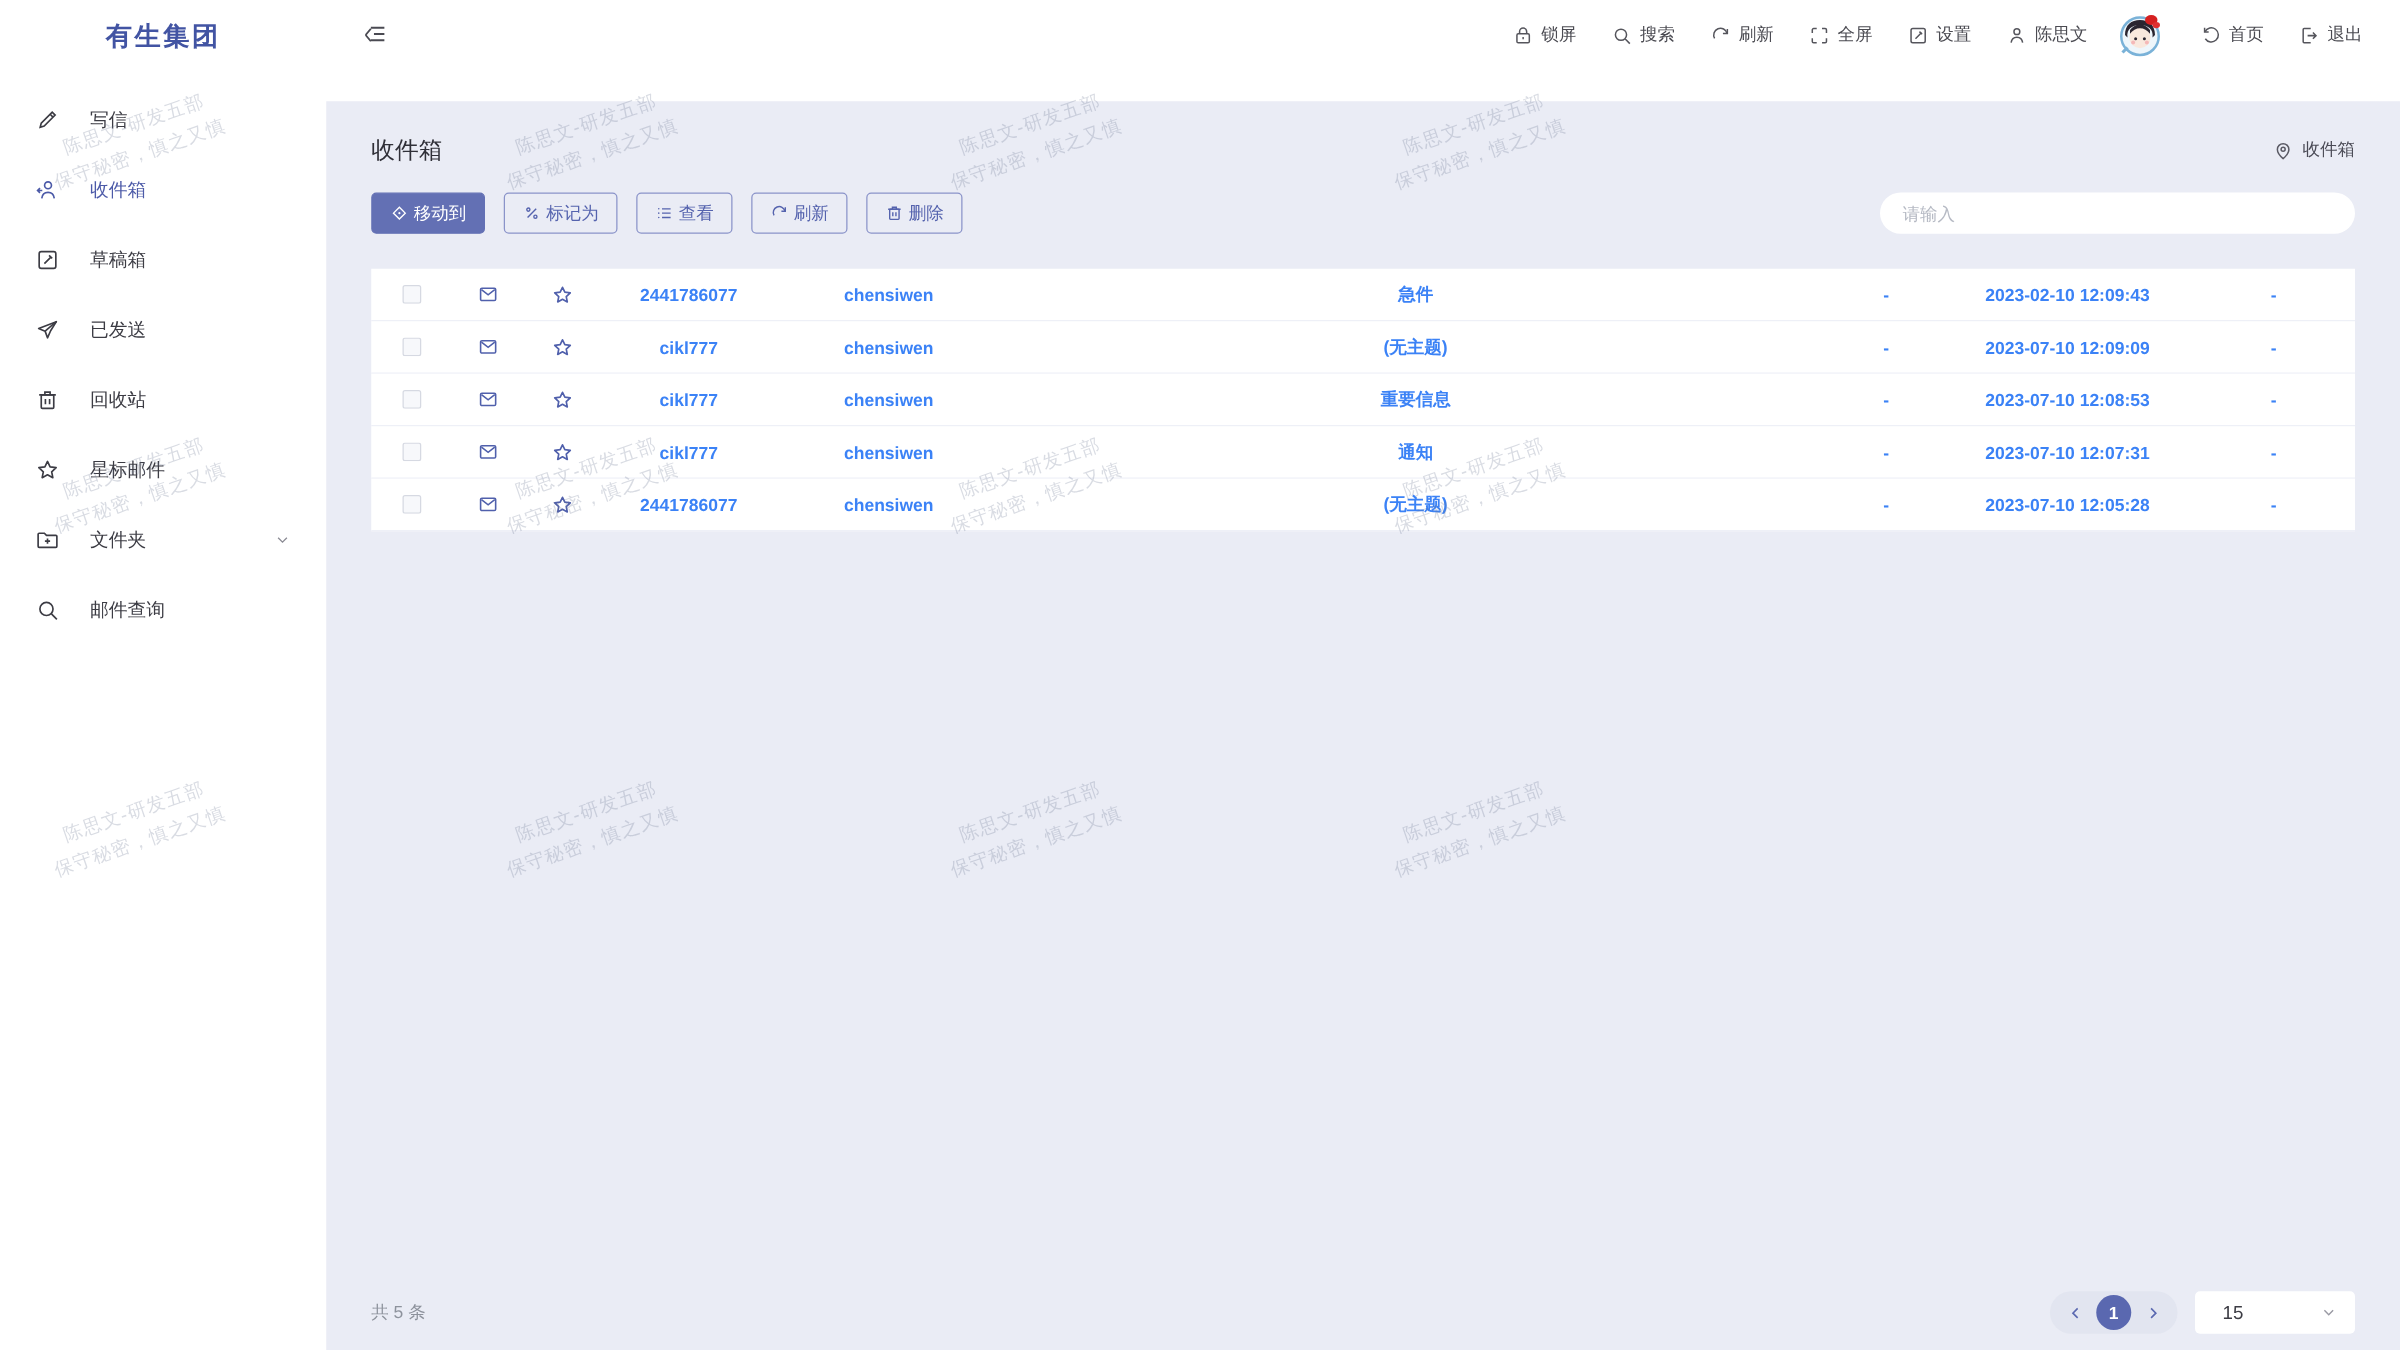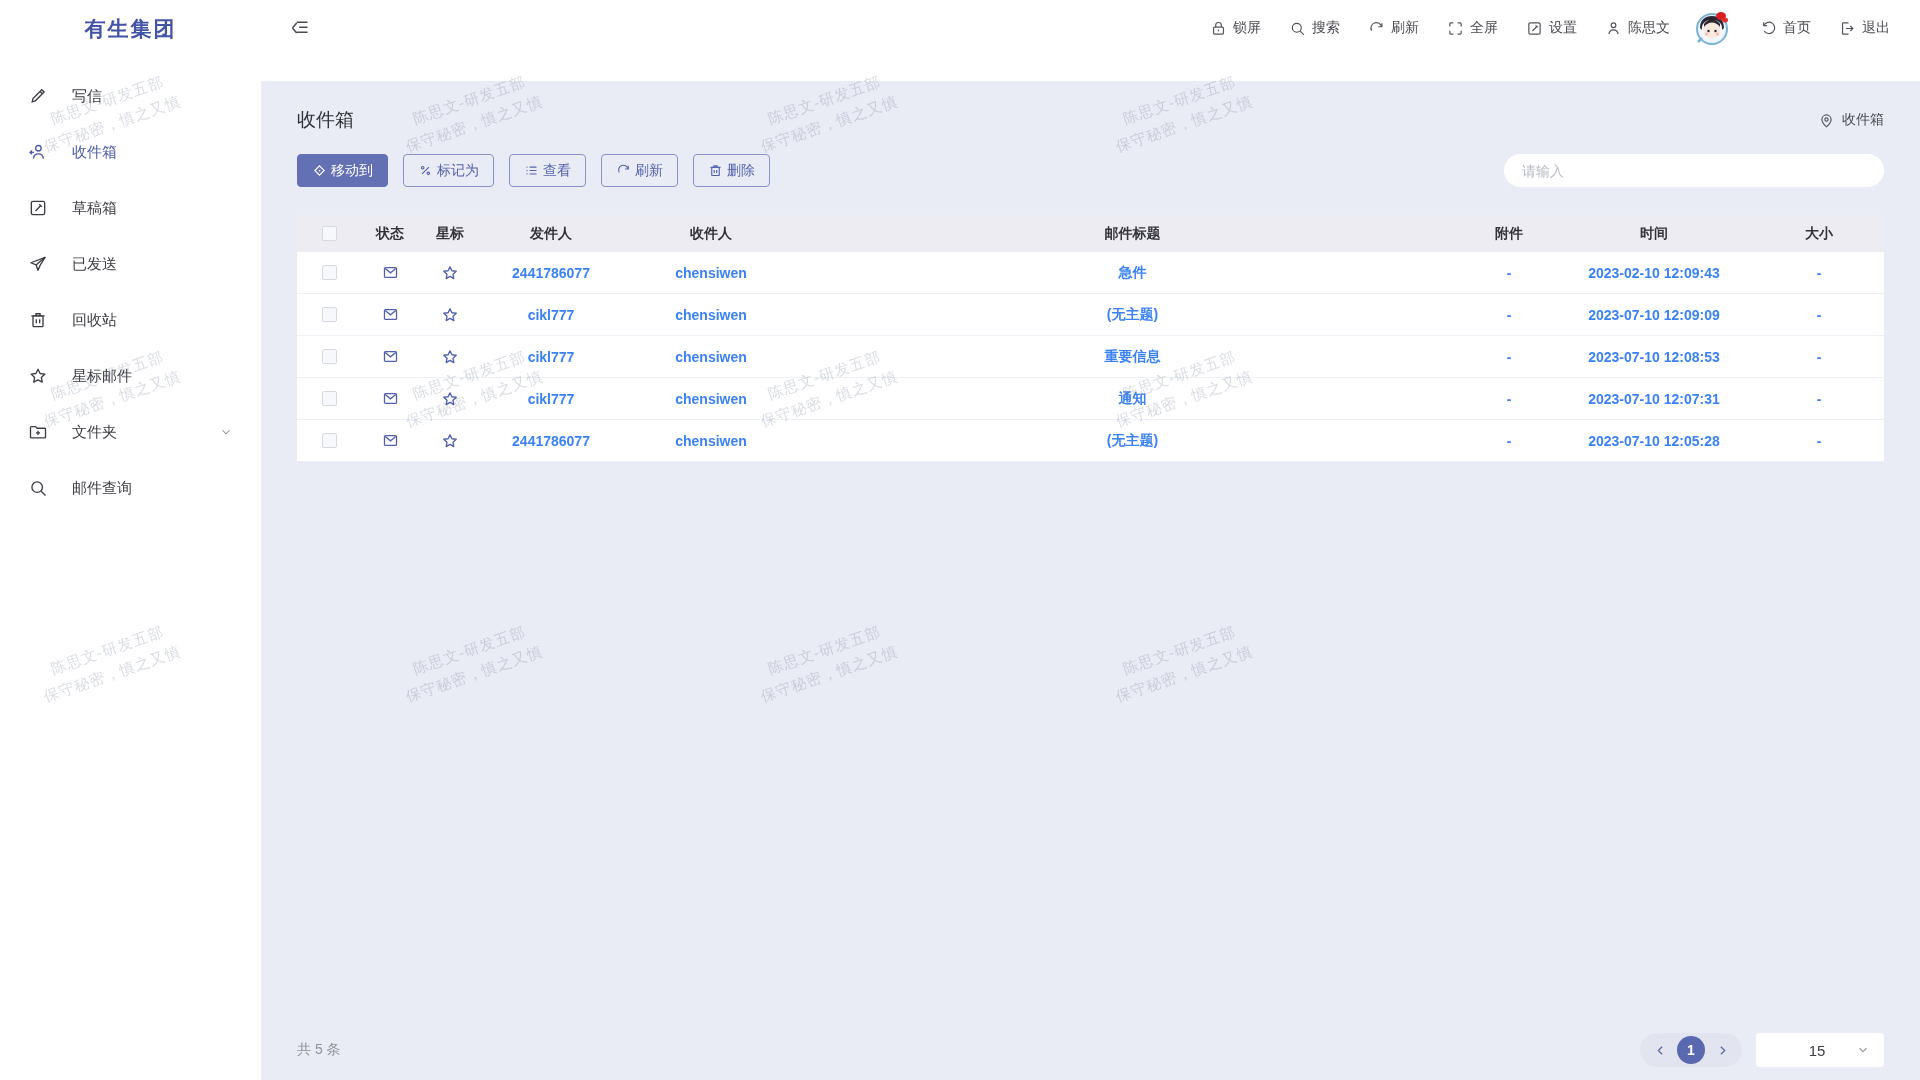--- a/index.html
+++ b/index.html
@@ -71,21 +71,21 @@
   .pager { background:#e2e5f0; border-radius:17px; height:34px; display:flex; align-items:center;
            padding:0 9px; }
   .pg-arrow { width:22px; height:22px; display:flex; align-items:center; justify-content:center;
               color:#5a68b0; cursor:pointer; }
   .pg-arrow svg { width:13px; height:13px; }
   .pg-current { width:28px; height:28px; border-radius:50%; background:#5a68b0; color:#fff;
                 display:flex; align-items:center; justify-content:center; font-size:14px;
                 font-weight:700; margin:0 6px; cursor:pointer; }
   .size-select { width:128px; height:34px; background:#fff; border-radius:4px; margin-left:14px;
                  display:flex; align-items:center; cursor:pointer; font-size:15px; color:#3c3c44; }
-  .size-select .val { flex:1; text-align:center; padding-left:22px; }
+  .size-select .val { flex:1; padding-left:22px; }
   .size-select .chev { width:14px; height:14px; color:#9a9aa4; margin-right:14px; }
 
   
   .watermark-layer { position:fixed; left:0; top:0; width:1920px; height:1080px;
                      pointer-events:none; z-index:60; }
   .wm { position:absolute; transform:translate(-50%,-50%) rotate(-19deg);
         color:rgba(105,115,142,0.25); font-size:15px; line-height:24px;
         letter-spacing:1px; white-space:nowrap; }
   .wm .l2 { margin-left:-16px; }
 
@@ -362,33 +362,20 @@
                 <rect x="6" y="7" width="12" height="13" rx="1"></rect>
                 <path d="M10 11v5M14 11v5"></path>
               </svg>
           </span>
           <span>删除</span>
         </button>
         <input class="search-input" type="text" placeholder="请输入" style="">
       </div>
 
       <div class="mail-table">
-        <div class="thead">
-          <div class="col c-check">
-              <span class="cb"></span>
-            </div>
-          <div class="col c-status">状态</div>
-          <div class="col c-star">星标</div>
-          <div class="col c-sender">发件人</div>
-          <div class="col c-recipient">收件人</div>
-          <div class="col c-subject">邮件标题</div>
-          <div class="col c-attach">附件</div>
-          <div class="col c-time">时间</div>
-          <div class="col c-size">大小</div>
-        </div>
 
         <div class="trow">
           <div class="col c-check">
               <span class="cb"></span>
             </div>
           <div class="col c-status">
               <span class="mailicon">
                 <svg viewBox="0 0 24 24" fill="none" stroke="currentColor" stroke-width="1.8">
                   <rect x="3.5" y="5" width="17" height="14" rx="1.5"></rect>
                   <path d="M4.5 6.5l7.5 6 7.5-6"></path>

